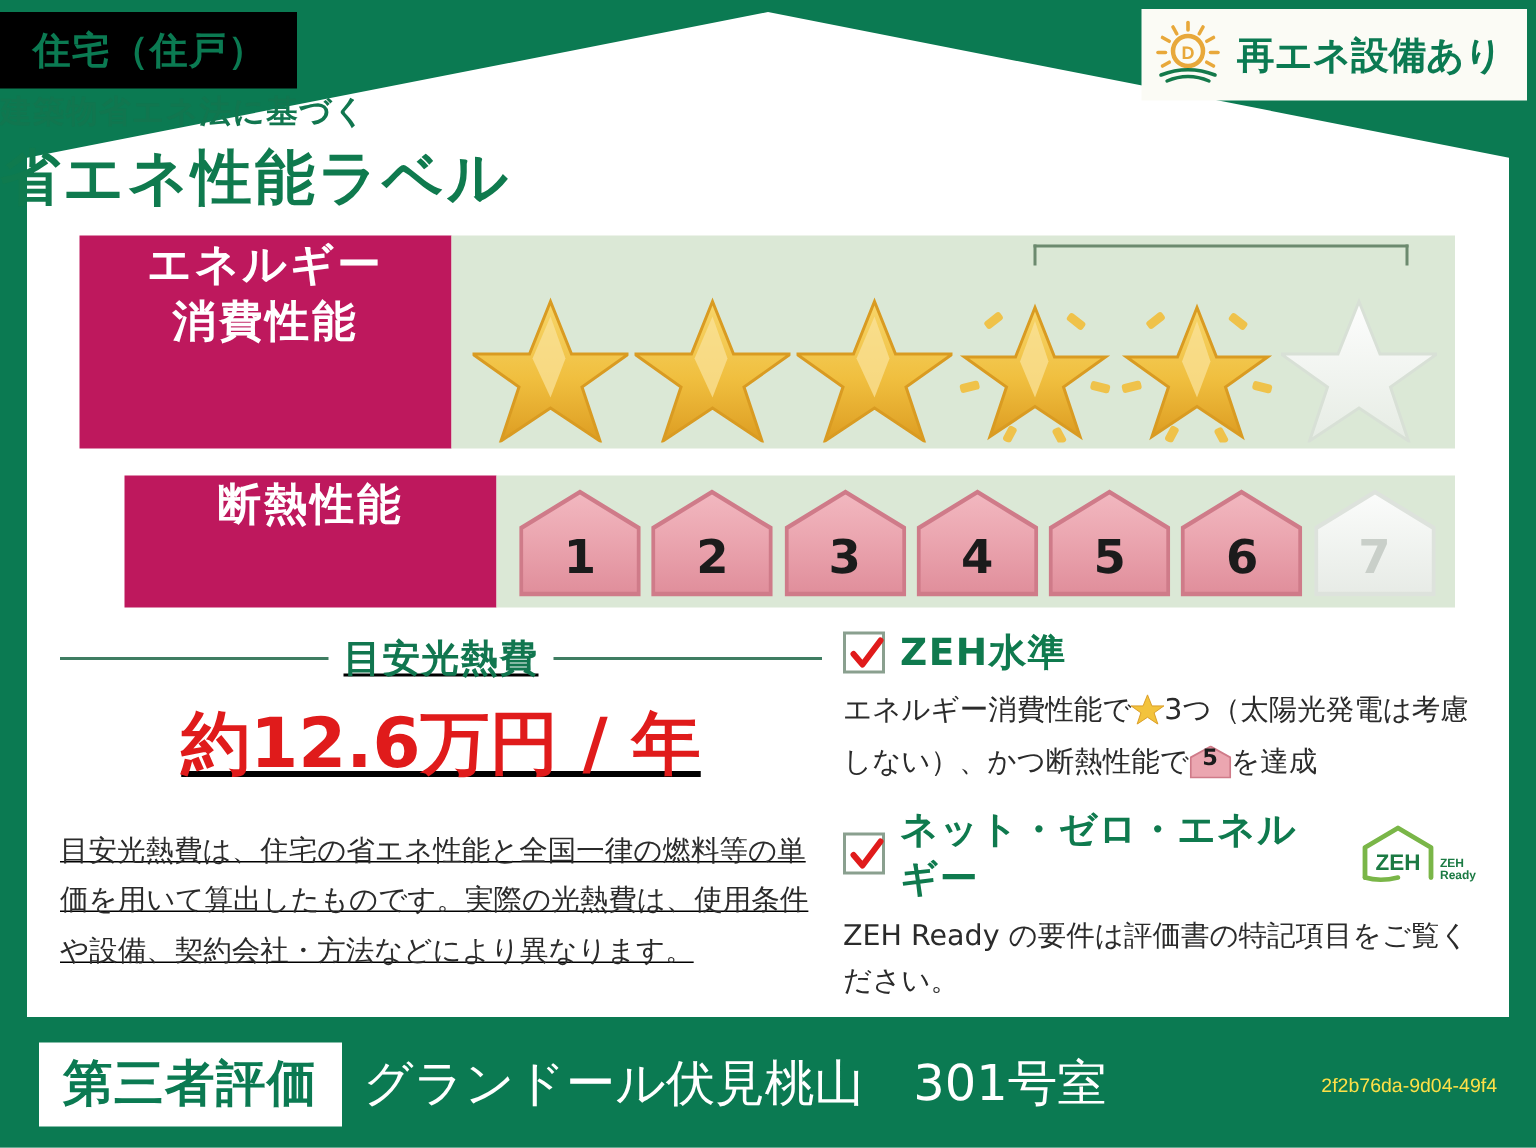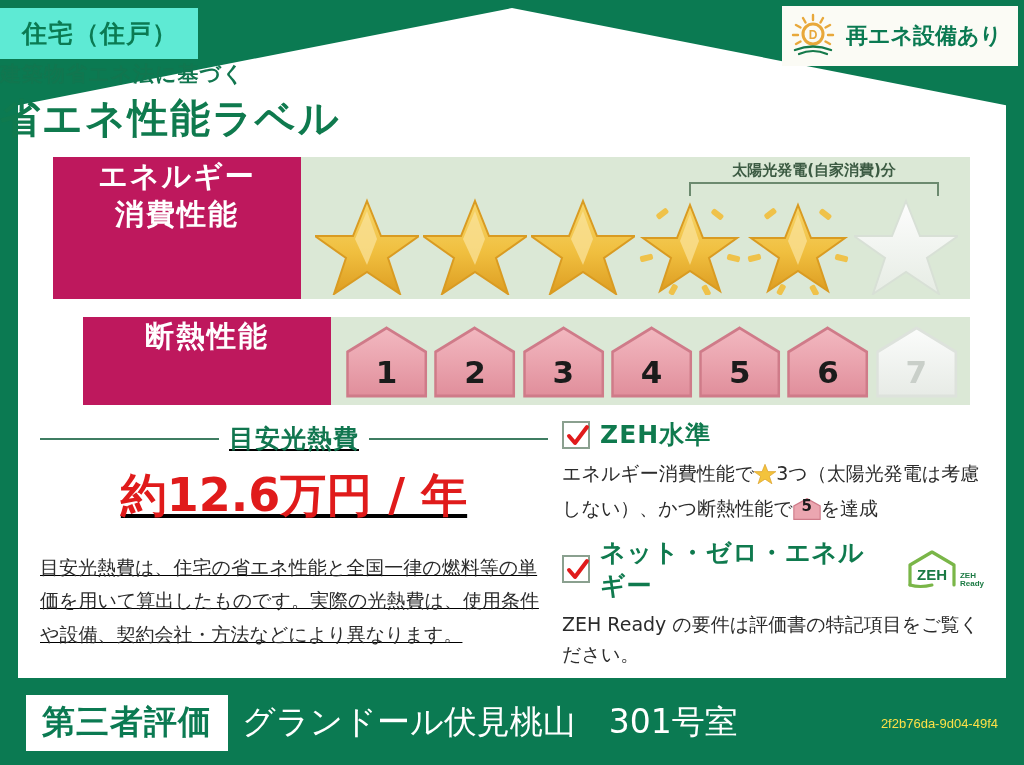--- a/index.html
+++ b/index.html
@@ -24,40 +24,40 @@
     position: absolute;
     left: 30px; top: 22px; width: 964px; height: 648px;
     background: #ffffff;
     clip-path: polygon(0% 14.5%, 50% 0%, 100% 14.5%, 100% 100%, 0% 100%);
     border: 0;
   }
 
   
   .tag-type {
     position: absolute; left: 0px; top: 8px;
-    background: #5eead4;
+    background: #000000;
     padding: 9px 20px 9px 22px;
     z-index: 8;
   }
   .tag-type span {
     font-size: 25px; font-weight: bold; color: #0b7a52;
     letter-spacing: 1px;
     font-family: "DejaVu Sans", "Liberation Sans", sans-serif;
   }
 
   
   .tag-renew {
     position: absolute; right: 6px; top: 6px;
     background: #fbfbf5;
     padding: 6px 16px 6px 8px;
     display: flex; align-items: center; gap: 8px;
     z-index: 8;
   }
   .tag-renew .label {
-    font-size: 22px; font-weight: bold; color: #0b7a52;
+    font-size: 25px; font-weight: bold; color: #0b7a52;
     font-family: "DejaVu Sans", "Liberation Sans", sans-serif;
   }
 
   
   .titles { position: absolute; left: 0; right: 0; top: 60px; z-index: 6; }
   .title-sub {
     font-size: 21px; font-weight: bold; color: #11764f; letter-spacing: 1px;
     font-family: "DejaVu Sans", "Liberation Sans", sans-serif;
   }
   .title-main {
@@ -238,21 +238,20 @@
 <div class="rows">
 
   <div class="row">
     <div class="row-label">
       <span>エネルギー</span>
       <span>消費性能</span>
     </div>
     <div class="row-body">
 
       <div class="solar-note">
-        <div class="txt">太陽光発電(自家消費)分</div>
         <div class="bracket"></div>
       </div>
 
       <div class="stars">
 
         <div class="star-cell">
           <svg width="104" height="100" viewBox="0 0 104 100">
             <defs>
               <linearGradient id="gg1" x1="0" y1="0" x2="0" y2="1">
                 <stop offset="0%" stop-color="#f7d66b"></stop>

